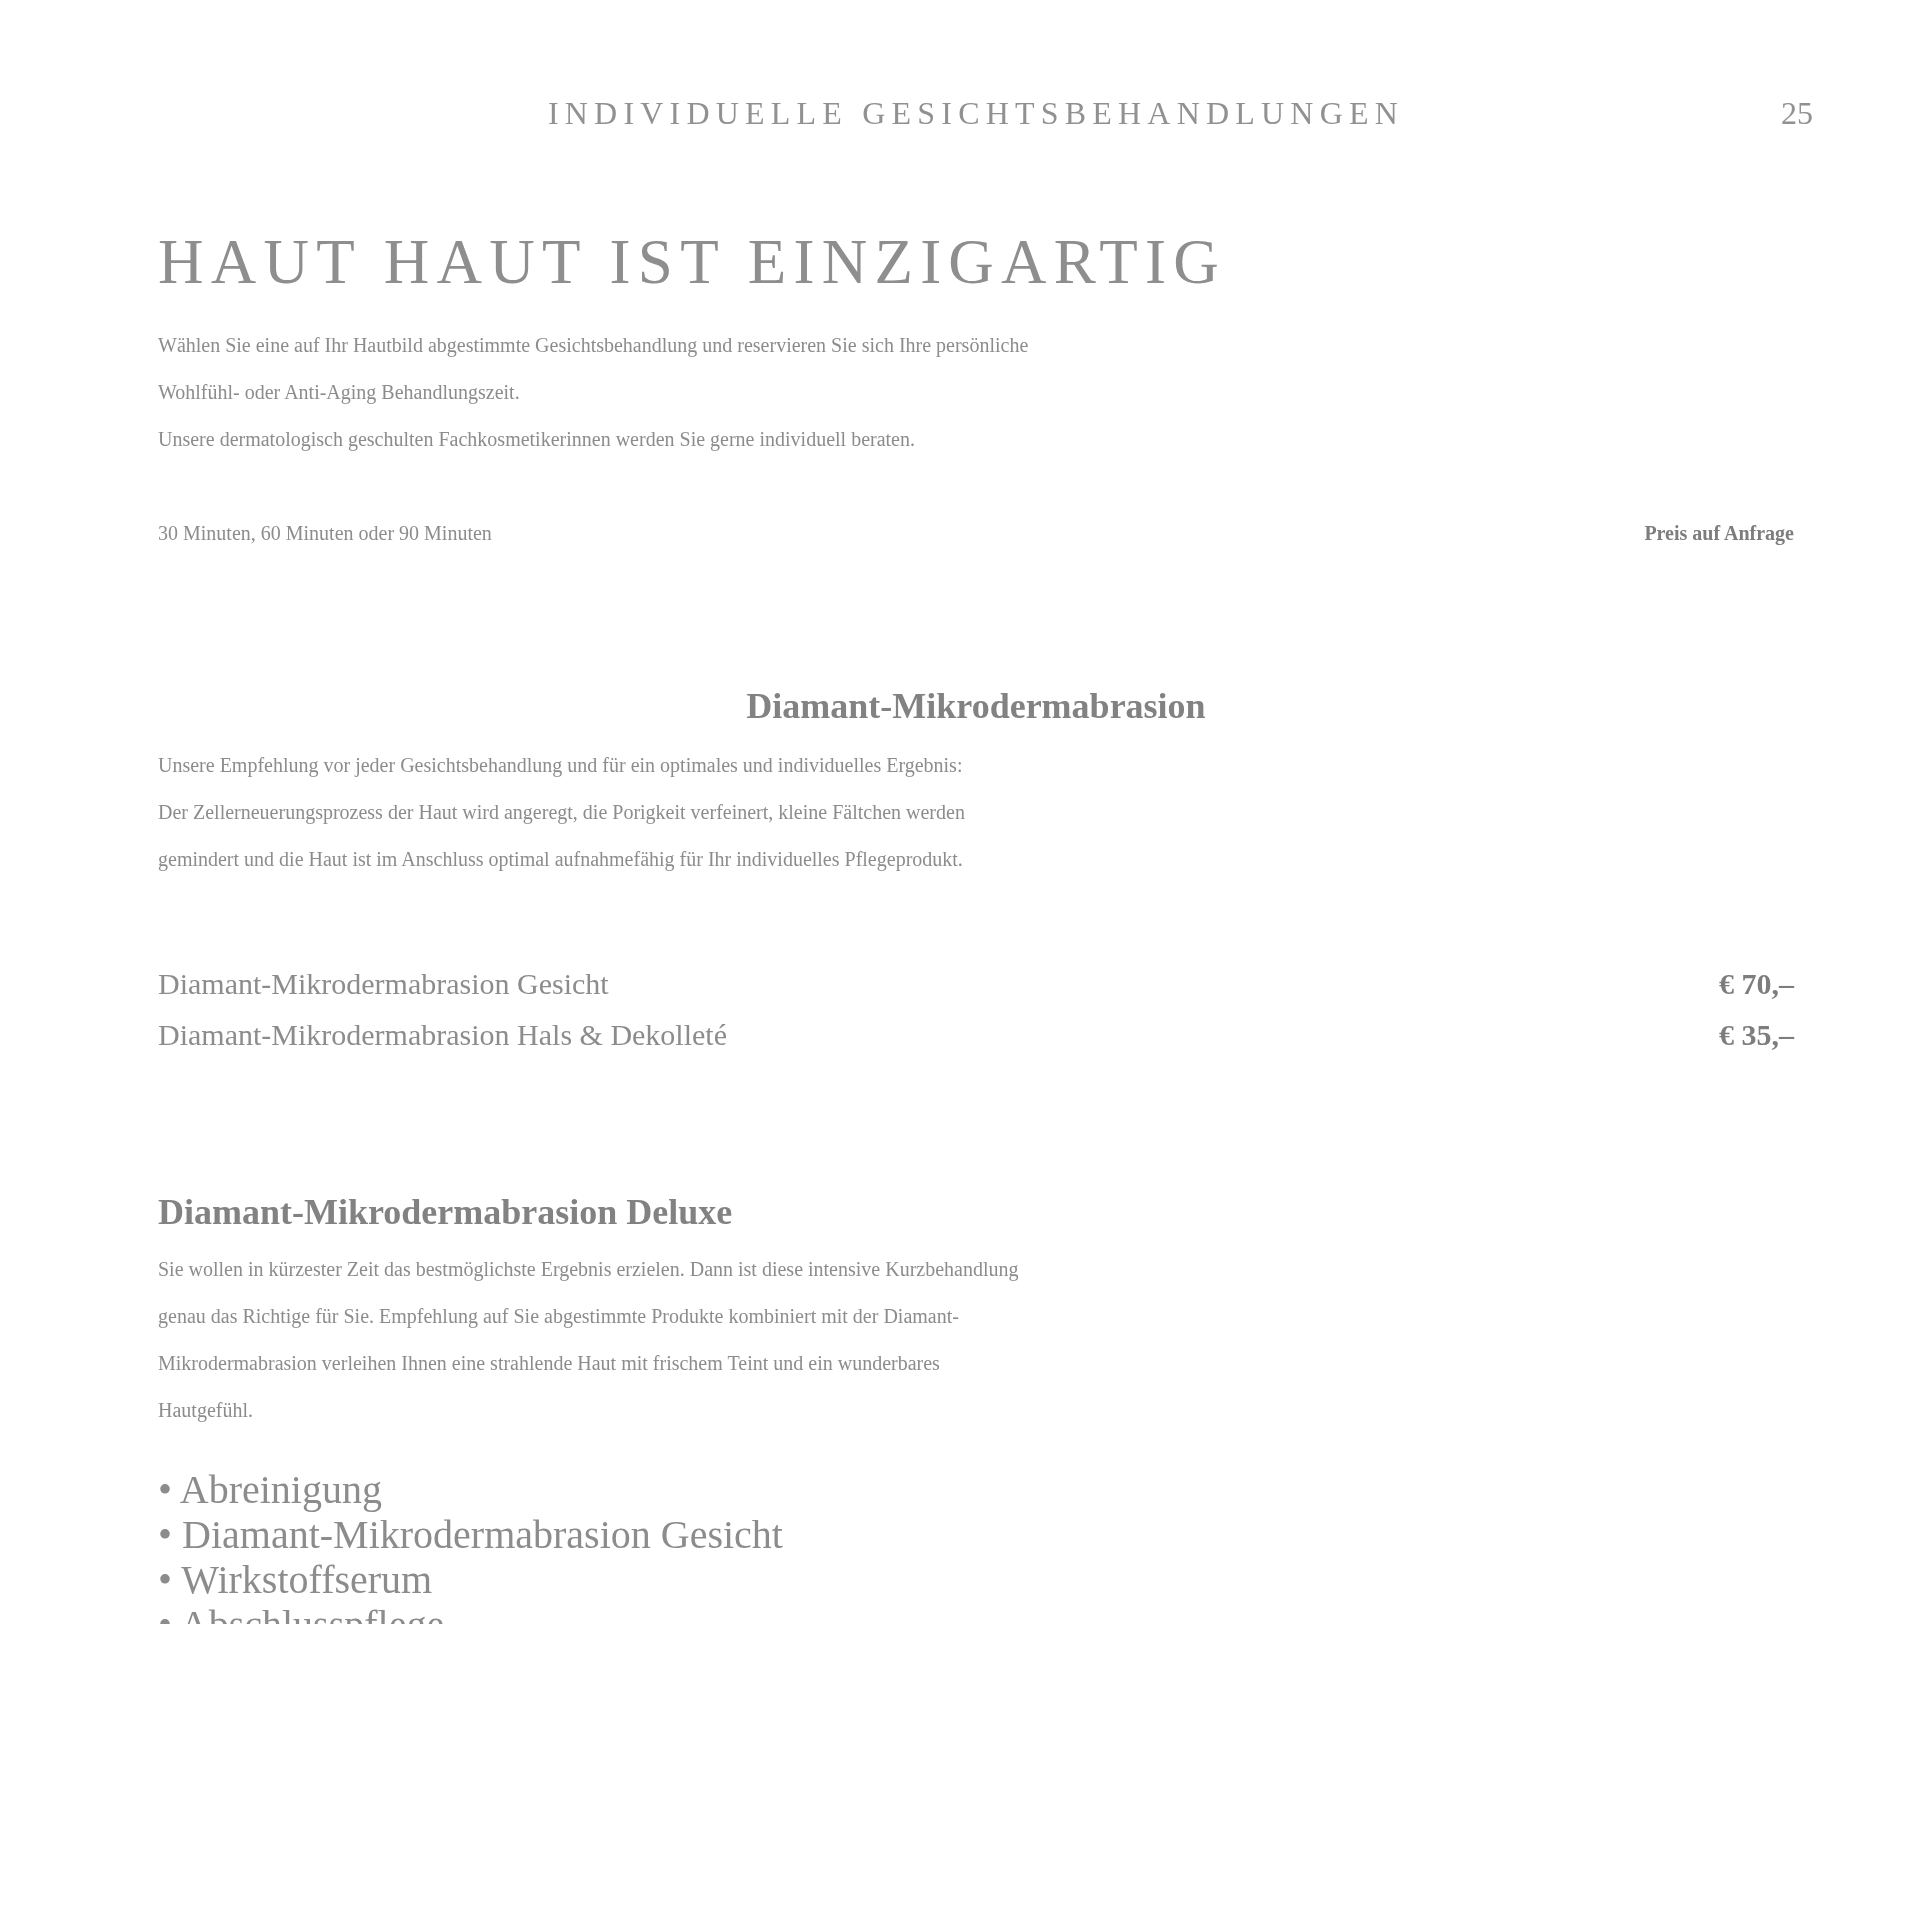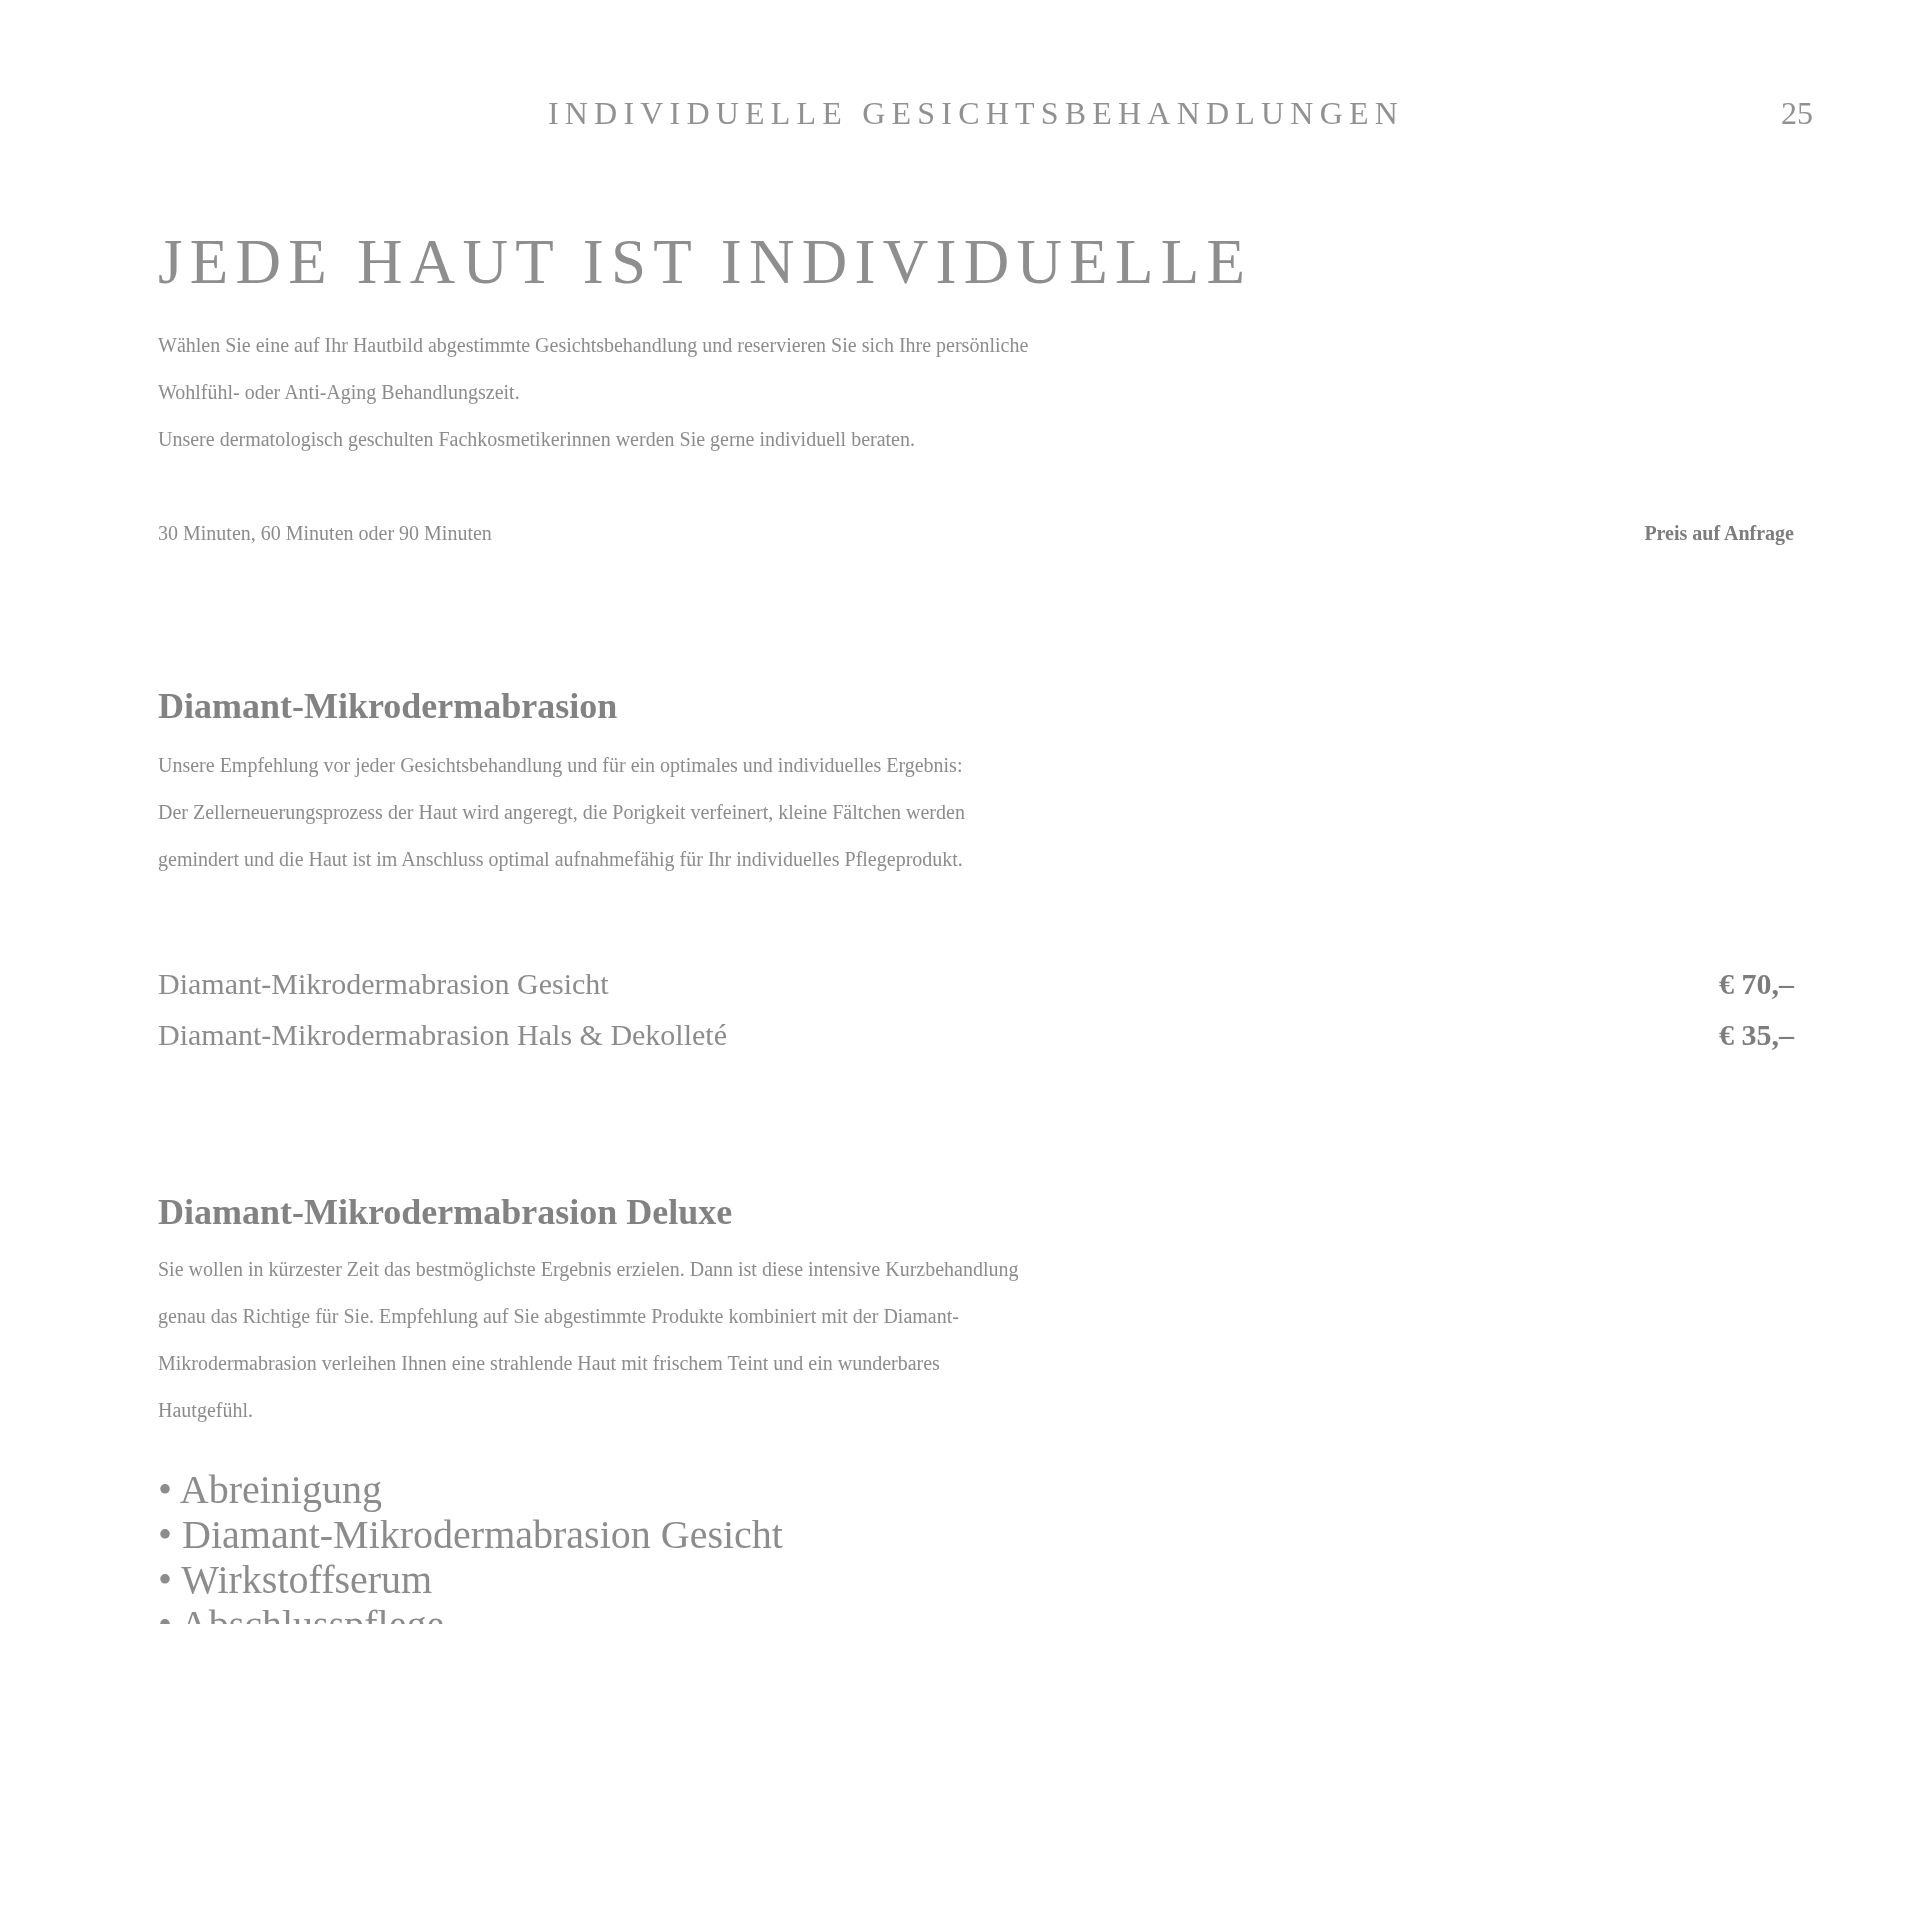--- a/index.html
+++ b/index.html
@@ -29,21 +29,21 @@
     white-space:nowrap;
   }
 
   .bodyline{font-size:20px;line-height:47px;white-space:nowrap;color:#8c8c8c;}
 
   .intro{top:322px;}
 
   .duration-row{top:510px;display:flex;justify-content:space-between;gap:12px;}
   .duration-row .price{font-weight:bold;color:#7d7d7d;}
 
-  .sec1-head{top:685px;}
+  .sec1-head{top:685px;text-align:center;}
   .sec-head{font-size:36px;font-weight:bold;color:#828282;white-space:nowrap;}
   .sec1-body{top:742px;}
 
   .price-rows{top:958px;}
   .price-row{display:flex;justify-content:space-between;font-size:30px;line-height:51px;}
   .price-row .amount{font-weight:bold;color:#7d7d7d;}
 
   .sec2-head{top:1191px;}
   .sec2-body{top:1246px;}
 
@@ -78,21 +78,21 @@
       <path d="M -16 2756 C 14 2758 38 2772 50 2798"></path>
       <path d="M -16 2784 C 4 2786 20 2792 30 2800"></path>
     </g>
   </svg>
 
   <div class="content runhead">
     <div class="runhead-title">INDIVIDUELLE GESICHTSBEHANDLUNGEN</div>
     <div class="runhead-num">25</div>
   </div>
 
-  <div class="content page-title">JEDE HAUT IST INDIVIDUELLE</div>
+  <div class="content page-title">HAUT HAUT IST EINZIGARTIG</div>
 
   <div class="content intro">
     <div class="bodyline">Wählen Sie eine auf Ihr Hautbild abgestimmte Gesichtsbehandlung und reservieren Sie sich Ihre persönliche</div>
     <div class="bodyline">Wohlfühl- oder Anti-Aging Behandlungszeit.</div>
     <div class="bodyline">Unsere dermatologisch geschulten Fachkosmetikerinnen werden Sie gerne individuell beraten.</div>
   </div>
 
   <div class="content duration-row">
     <span class="bodyline">30 Minuten, 60 Minuten oder 90 Minuten</span>
     <span class="bodyline price">Preis auf Anfrage</span>

